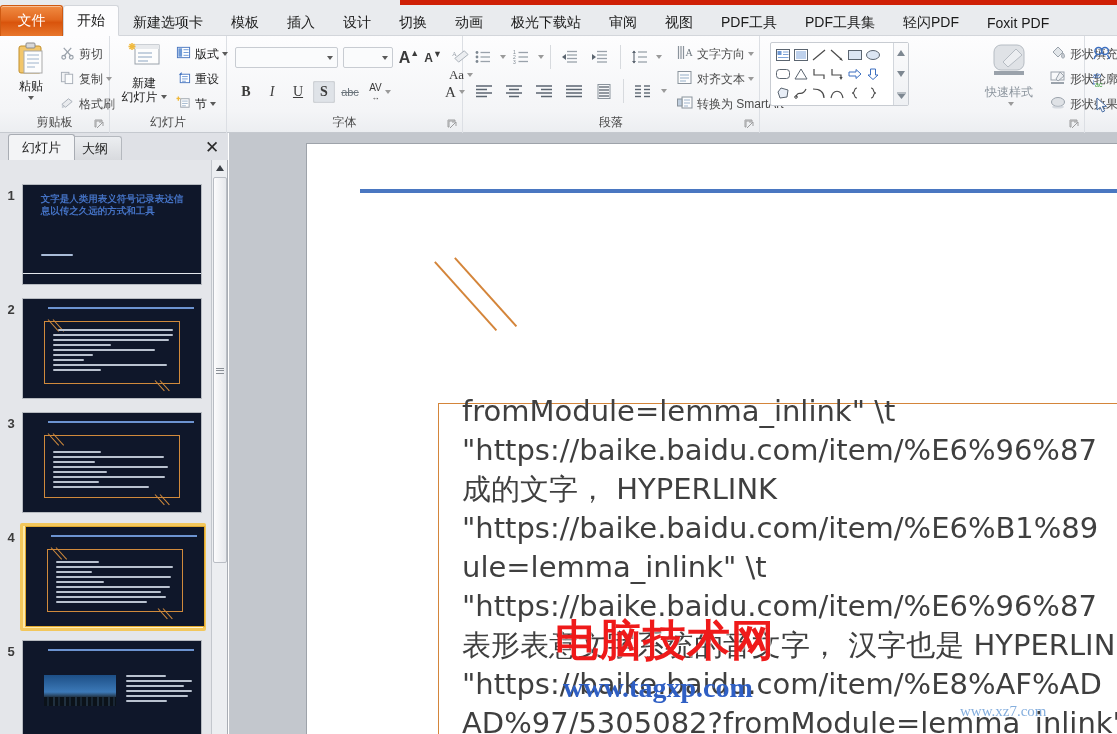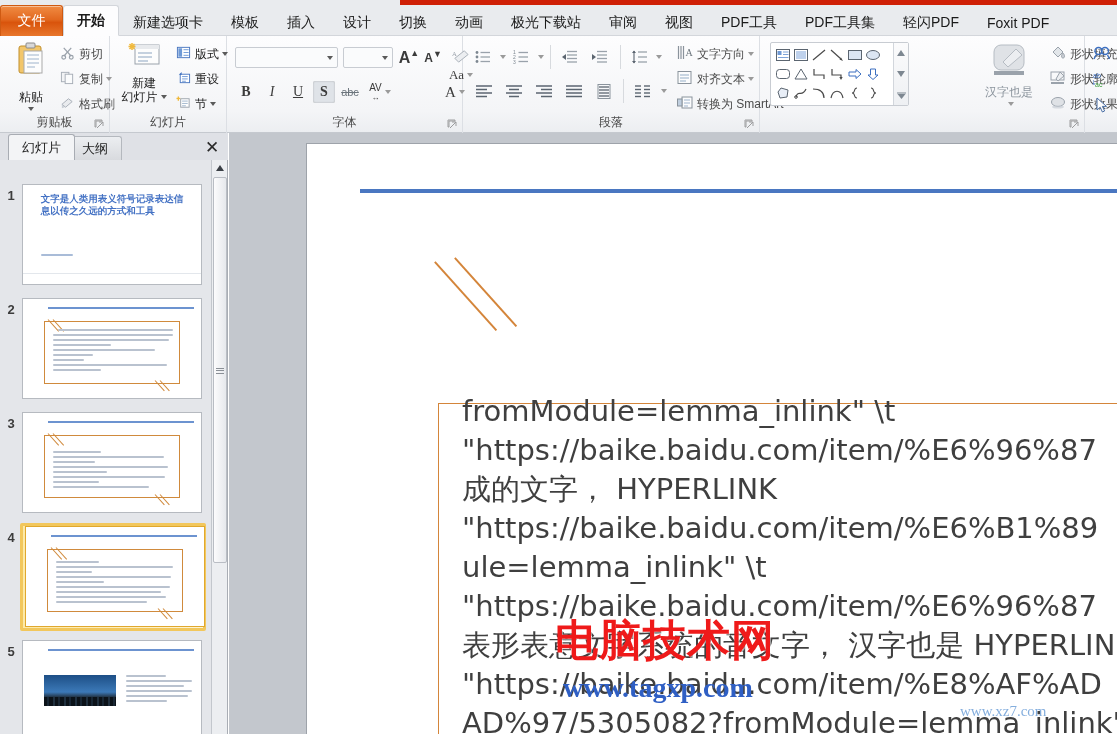--- a/index.html
+++ b/index.html
@@ -49,21 +49,21 @@
     cursor: pointer;
     border: 1px solid transparent;
     white-space: nowrap;
   }
   .tab.active {
     height: 31px;
     background: #fdfdfe;
     border: 1px solid #d3d6db;
     border-bottom: 1px solid #fdfdfe;
     border-radius: 3px 3px 0 0;
-    position: relative; z-index: 5; font-weight: bold;
+    position: relative; z-index: 5;
   }
 
   
   .ribbon {
     position: absolute; top: 36px; left: 0; width: 1117px; height: 97px;
     background: linear-gradient(to bottom,#fdfdfe 0%, #f4f5f7 78%, #eceef1 100%);
     border-bottom: 1px solid #c5c9cf;
   }
   .grp {
     position: absolute; top: 0; height: 97px;
@@ -149,21 +149,21 @@
   .thumbs {
     position:absolute; top:27px; left:0; width:212px; height:574px;
     background:#e4e6ea; overflow:hidden;
   }
   .thumb-row { position:absolute; left:0; width:212px; display:flex; }
   .thumb-num {
     width:22px; text-align:center; font-size:13px; color:#3c3c3c; font-weight:bold;
     padding-top:4px; user-select:none;
   }
   .thumb {
-    position:relative; width:180px; height:101px; background:#ffffff;
+    position:relative; width:180px; height:101px; background:#0f172a;
     border:1px solid #b6bac0; cursor:pointer; overflow:hidden;
   }
   .thumb-row.selected .thumb { border:1px solid #e0a82e; }
   .thumb-sel-frame {
     position:absolute; left:20px; width:186px; border:3px solid #f2c75c;
     border-radius:2px; background: linear-gradient(to right,#fde9a6,#fdf4d2);
     box-sizing:border-box;
   }
   
   .t-blueline { position:absolute; left:14%; right:4%; top:8%; height:2px; background:#6c93d0; }
@@ -316,21 +316,21 @@
             <rect x="11" y="2" width="9" height="5" rx="1" fill="#d8d8d8" stroke="#8a8a8a"></rect>
             <rect x="9" y="10" width="18" height="22" fill="#fdfdfd" stroke="#a9a9a9"></rect>
             <g stroke="#9fb4cc" stroke-width="1">
               <line x1="12" y1="14" x2="24" y2="14"></line>
                 <line x1="12" y1="18" x2="24" y2="18"></line>
               <line x1="12" y1="22" x2="24" y2="22"></line>
                 <line x1="12" y1="26" x2="20" y2="26"></line>
             </g>
           </svg>
         </span>
-        <span style="margin-top:12px;">粘贴</span>
+        <span style="margin-top:1px;">粘贴</span>
         <span class="caret" style="margin:3px 0 0 0;"></span>
       </div>
 
       <div class="smallbtn" style="left:58px; top:8px;">
         <span class="ico" style="margin-right:4px;">
           <svg width="15" height="15" viewBox="0 0 16 16">
             <g stroke="#9aa2ab" stroke-width="1.3" fill="none">
               <line x1="4" y1="3" x2="12" y2="12"></line>
                 <line x1="12" y1="3" x2="4" y2="12"></line>
               <circle cx="4" cy="13" r="2"></circle>
@@ -836,21 +836,21 @@
 
 
       <div class="bigbtn" style="left:218px; top:6px; width:62px; color:#8b949d;">
         <span class="ico">
           <svg width="46" height="38" viewBox="0 0 46 38">
             <rect x="8" y="3" width="30" height="25" rx="7" fill="#dfe2e6" stroke="#b6bcc3"></rect>
             <rect x="8" y="29" width="30" height="4" fill="#9aa2ab"></rect>
             <path d="M30 7 L36 13 L22 25 L17 20 Z" fill="#eceef1" stroke="#b6bcc3"></path>
           </svg>
         </span>
-        <span style="margin-top:2px;">汉字也是</span>
+        <span style="margin-top:2px;">快速样式</span>
         <span class="caret caret-lite" style="margin-top:3px;"></span>
       </div>
 
       <div class="smallbtn" style="left:288px; top:8px;">
         <span class="ico" style="margin-right:4px;">
           <svg width="16" height="15" viewBox="0 0 16 15">
               <path d="M3 7 L8 2 L13 7 L8 12 Z" fill="#e2e6ea" stroke="#9aa2ab"></path>
               <path d="M13 8 C15 10, 15 13, 13 13 C11 13, 11 10, 13 8 Z" fill="#c9ced5" stroke="#9aa2ab"></path>
             </svg>
         </span>

